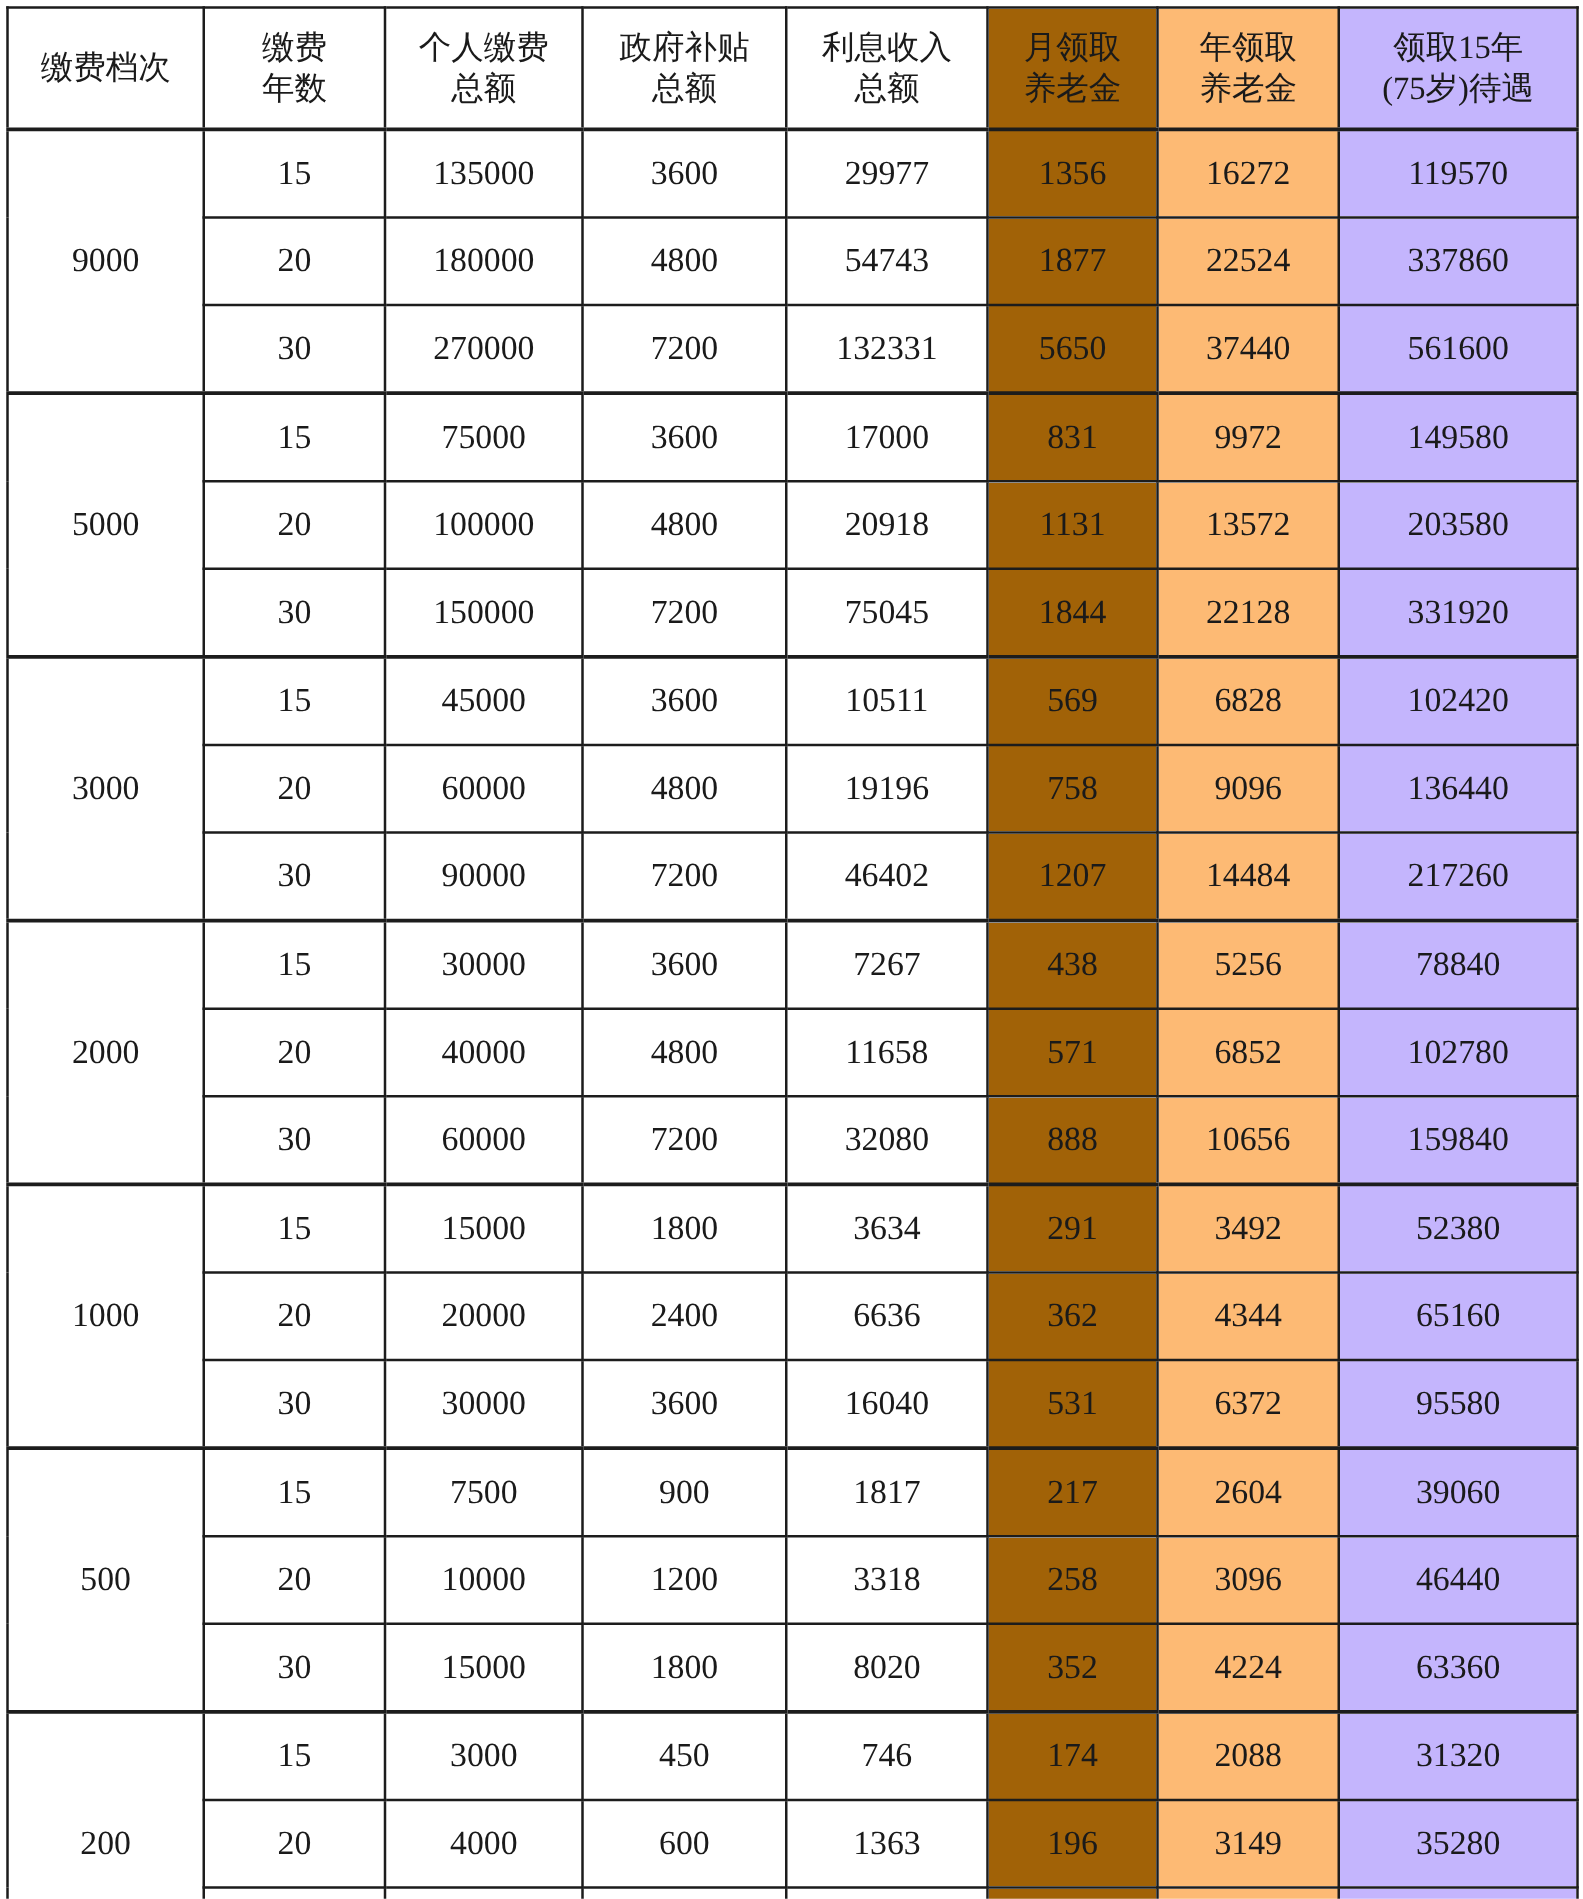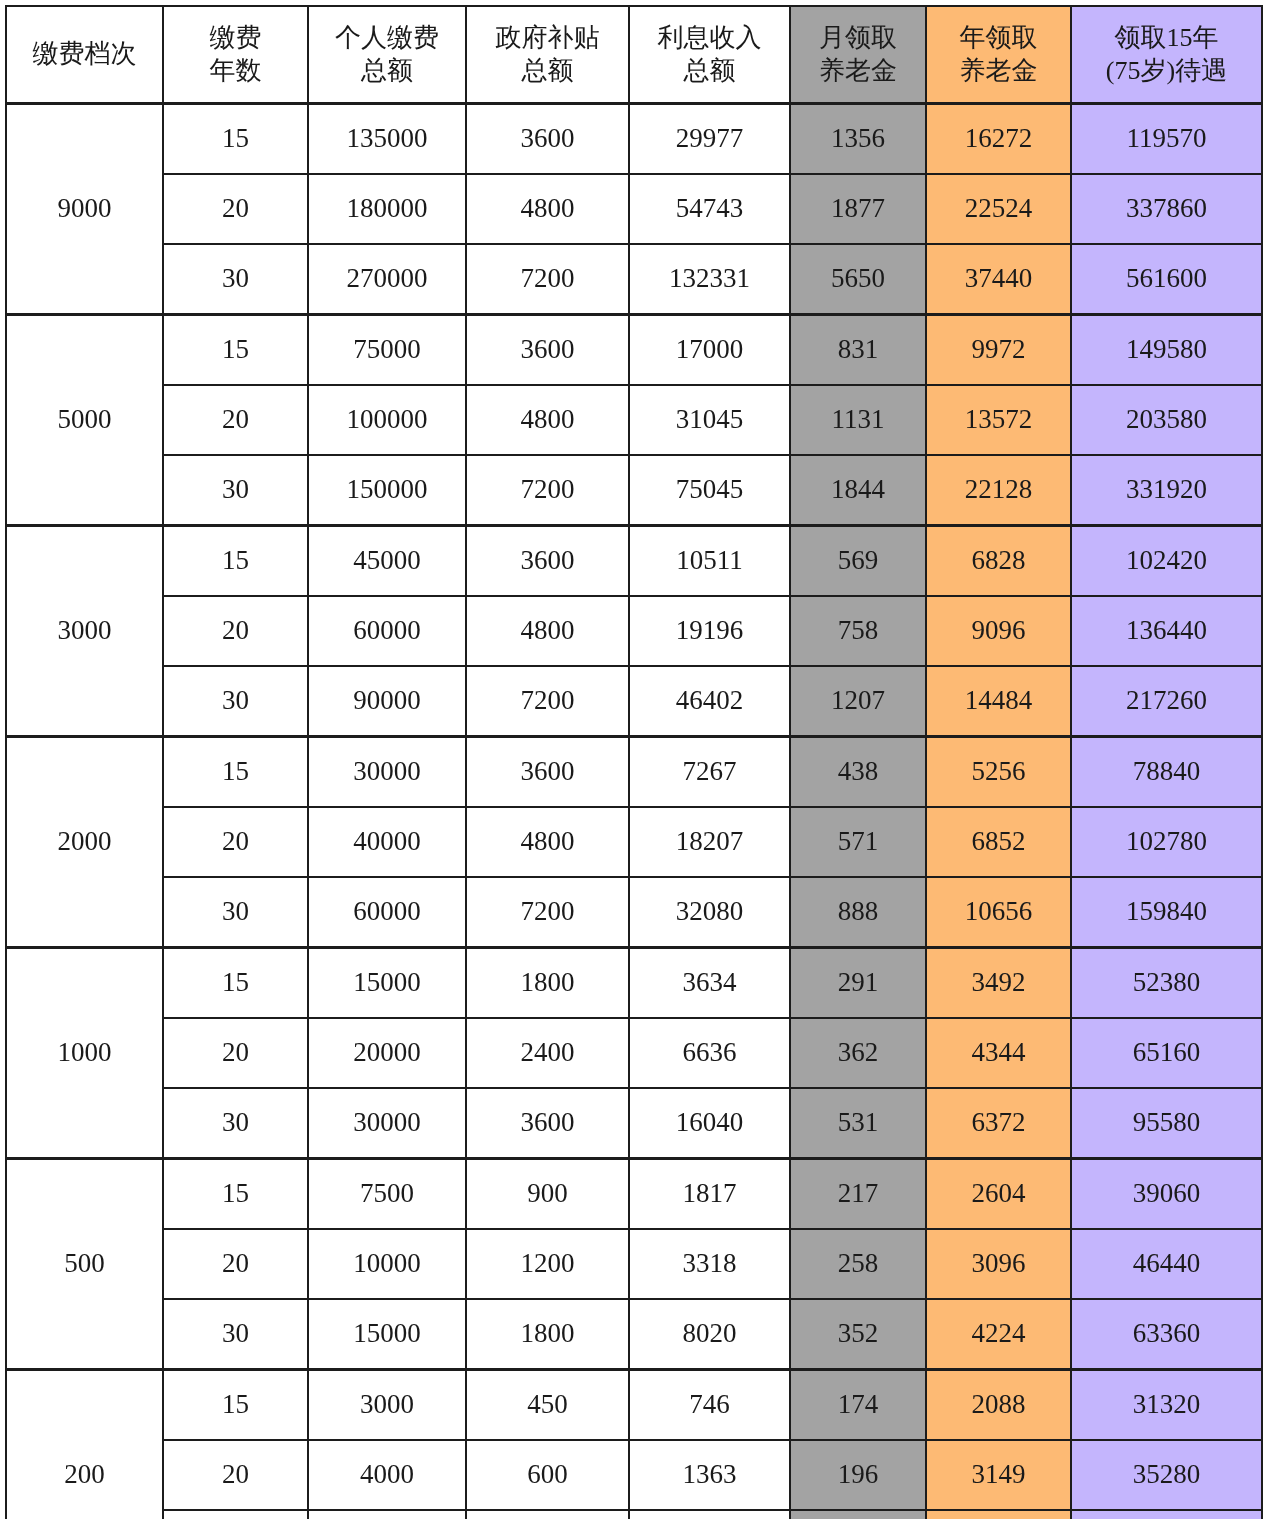--- a/index.html
+++ b/index.html
@@ -59,21 +59,21 @@
   #pension-table td.tier-cell {
     font-size: 27px;
   }
 
   
   #pension-table tr.group-start > td,
   #pension-table tr.group-start > th {
     border-top-width: 3px;
   }
 
-  .col-month { background: #a3a3a3; }
+  .col-month { background: #a16207; }
   .col-year  { background: #fdba74; }
   .col-fifteen { background: #c4b5fd; }
 </style>
 </head>
 <body>
 
 <table id="pension-table">
   <colgroup>
     <col class="c-tier">
       <col class="c-years">
@@ -155,21 +155,21 @@
         <td>3600</td>
         <td>17000</td>
         <td class="col-month">831</td>
         <td class="col-year">9972</td>
         <td class="col-fifteen">149580</td>
       </tr>
       <tr>
         <td>20</td>
         <td>100000</td>
         <td>4800</td>
-        <td>31045</td>
+        <td>20918</td>
         <td class="col-month">1131</td>
         <td class="col-year">13572</td>
         <td class="col-fifteen">203580</td>
       </tr>
       <tr>
         <td>30</td>
         <td>150000</td>
         <td>7200</td>
         <td>75045</td>
         <td class="col-month">1844</td>
@@ -211,21 +211,21 @@
         <td>3600</td>
         <td>7267</td>
         <td class="col-month">438</td>
         <td class="col-year">5256</td>
         <td class="col-fifteen">78840</td>
       </tr>
       <tr>
         <td>20</td>
         <td>40000</td>
         <td>4800</td>
-        <td>18207</td>
+        <td>11658</td>
         <td class="col-month">571</td>
         <td class="col-year">6852</td>
         <td class="col-fifteen">102780</td>
       </tr>
       <tr>
         <td>30</td>
         <td>60000</td>
         <td>7200</td>
         <td>32080</td>
         <td class="col-month">888</td>

